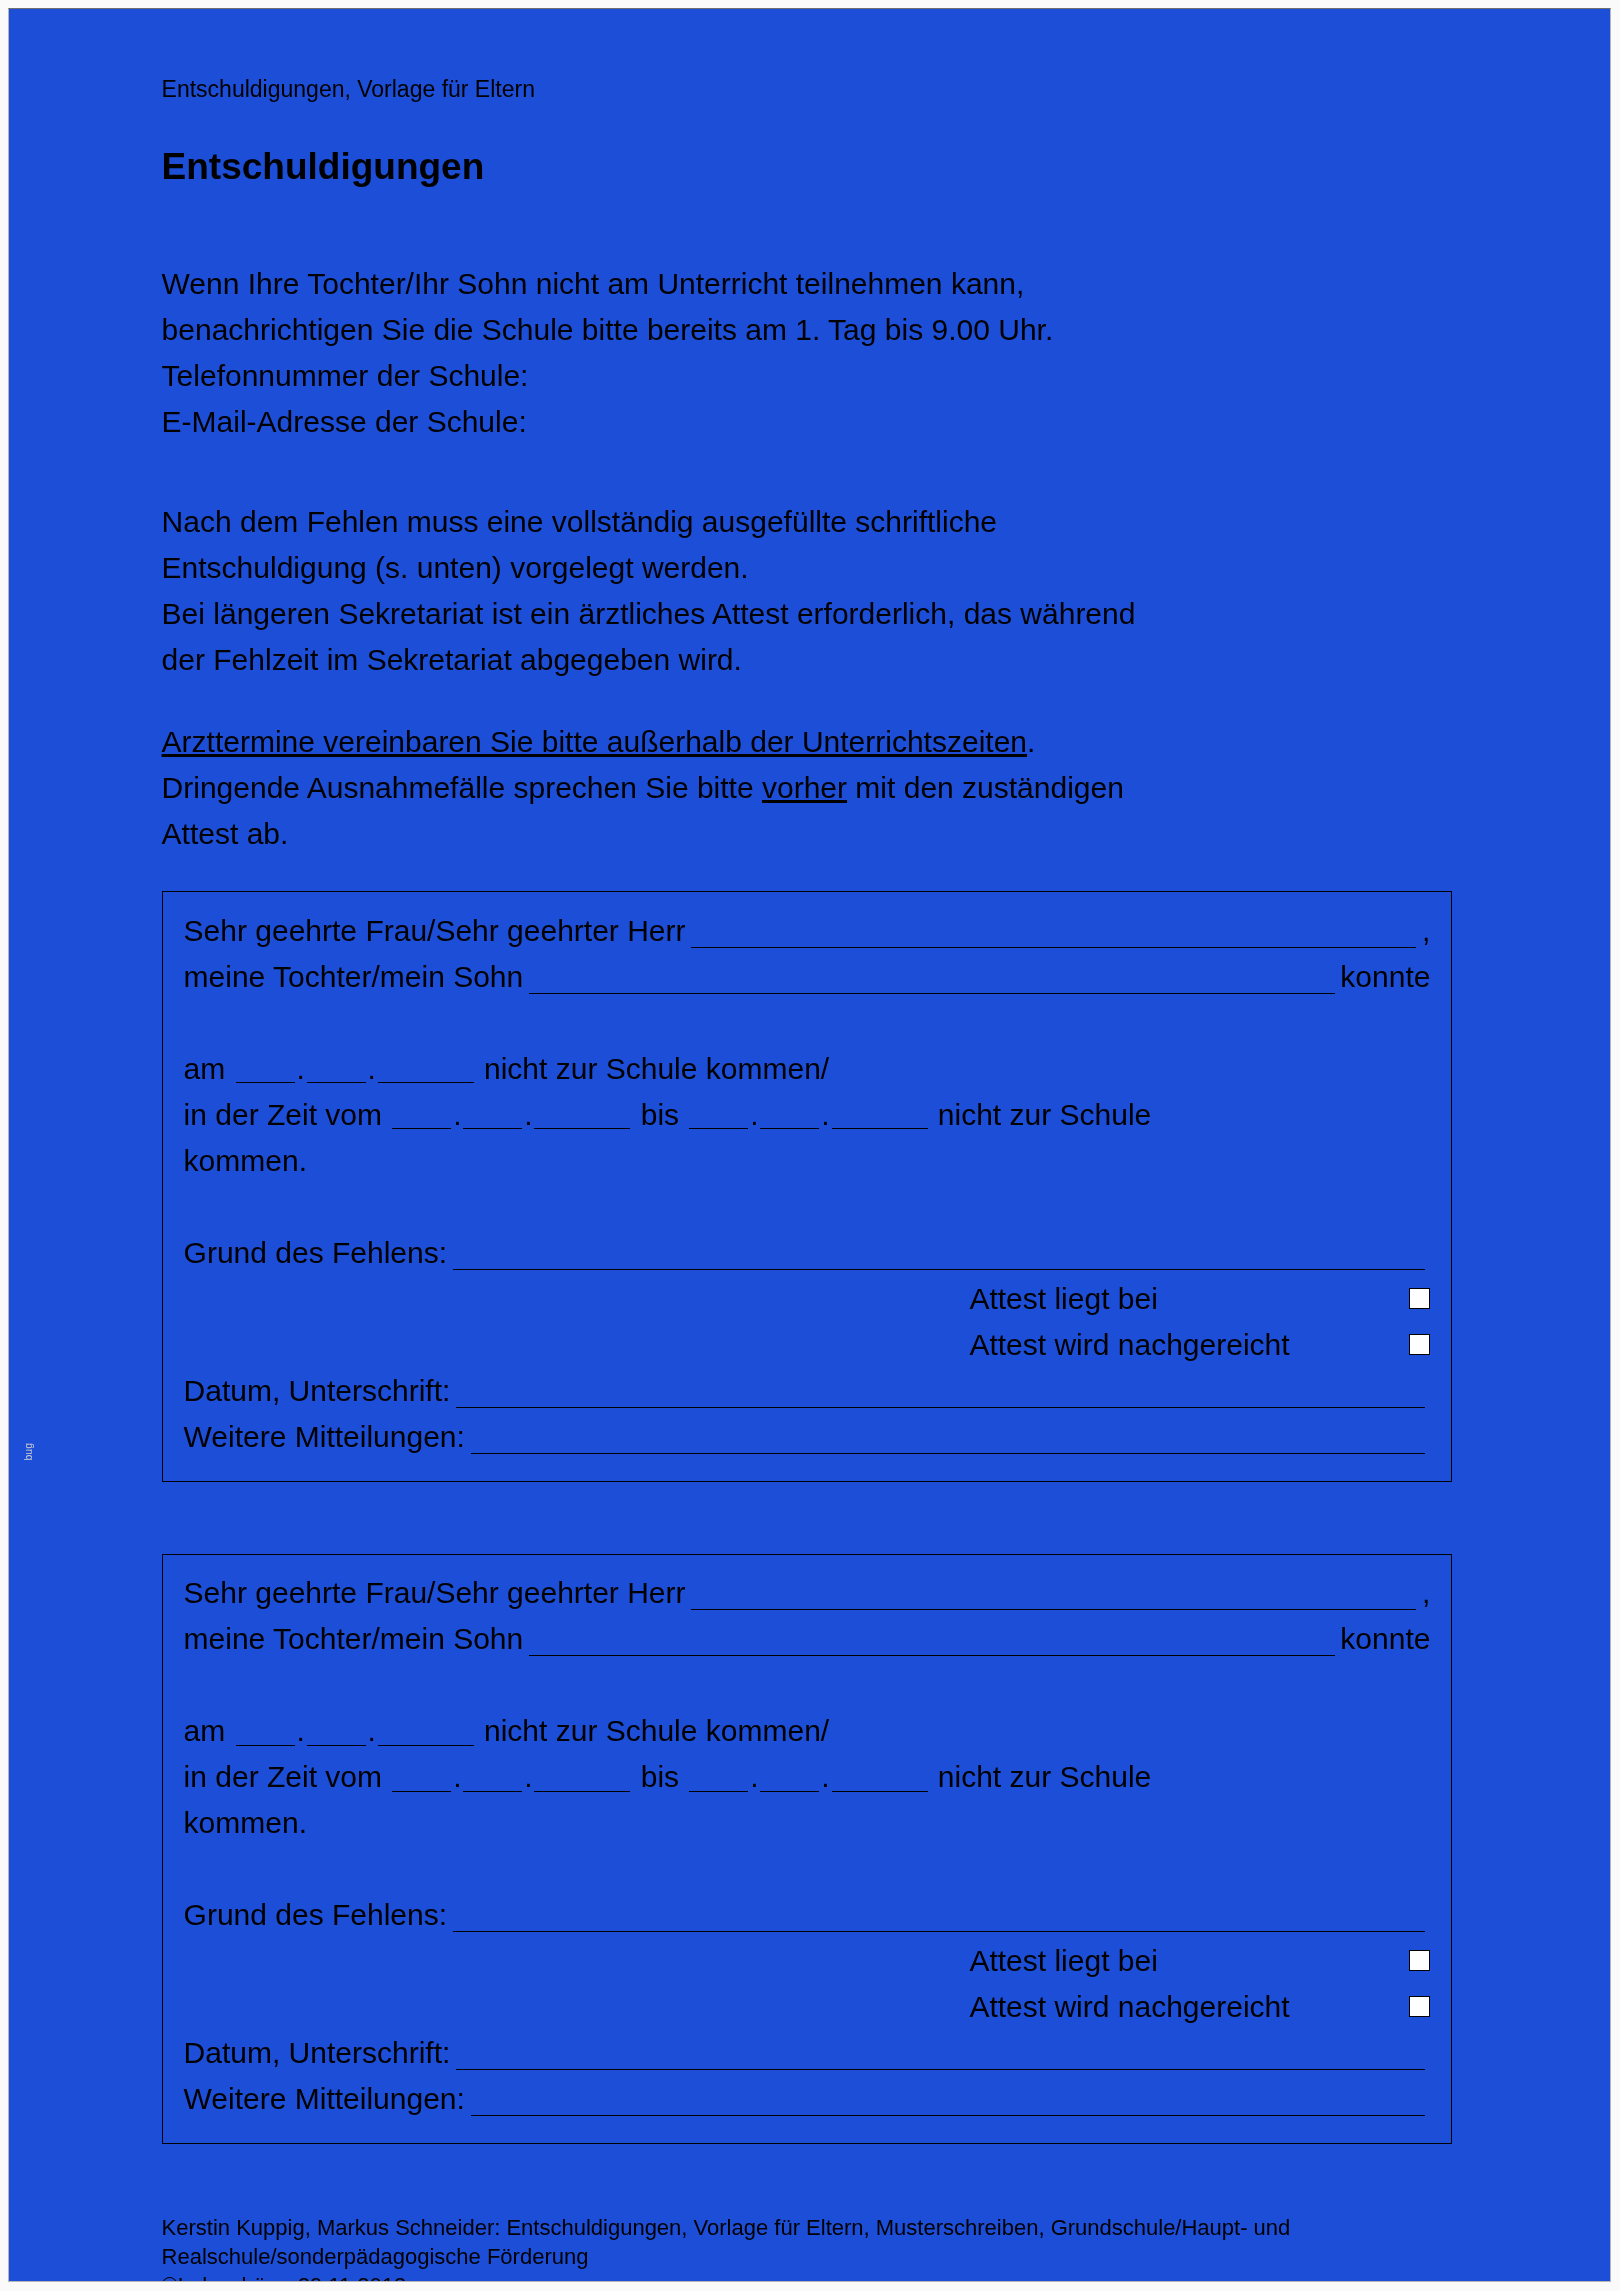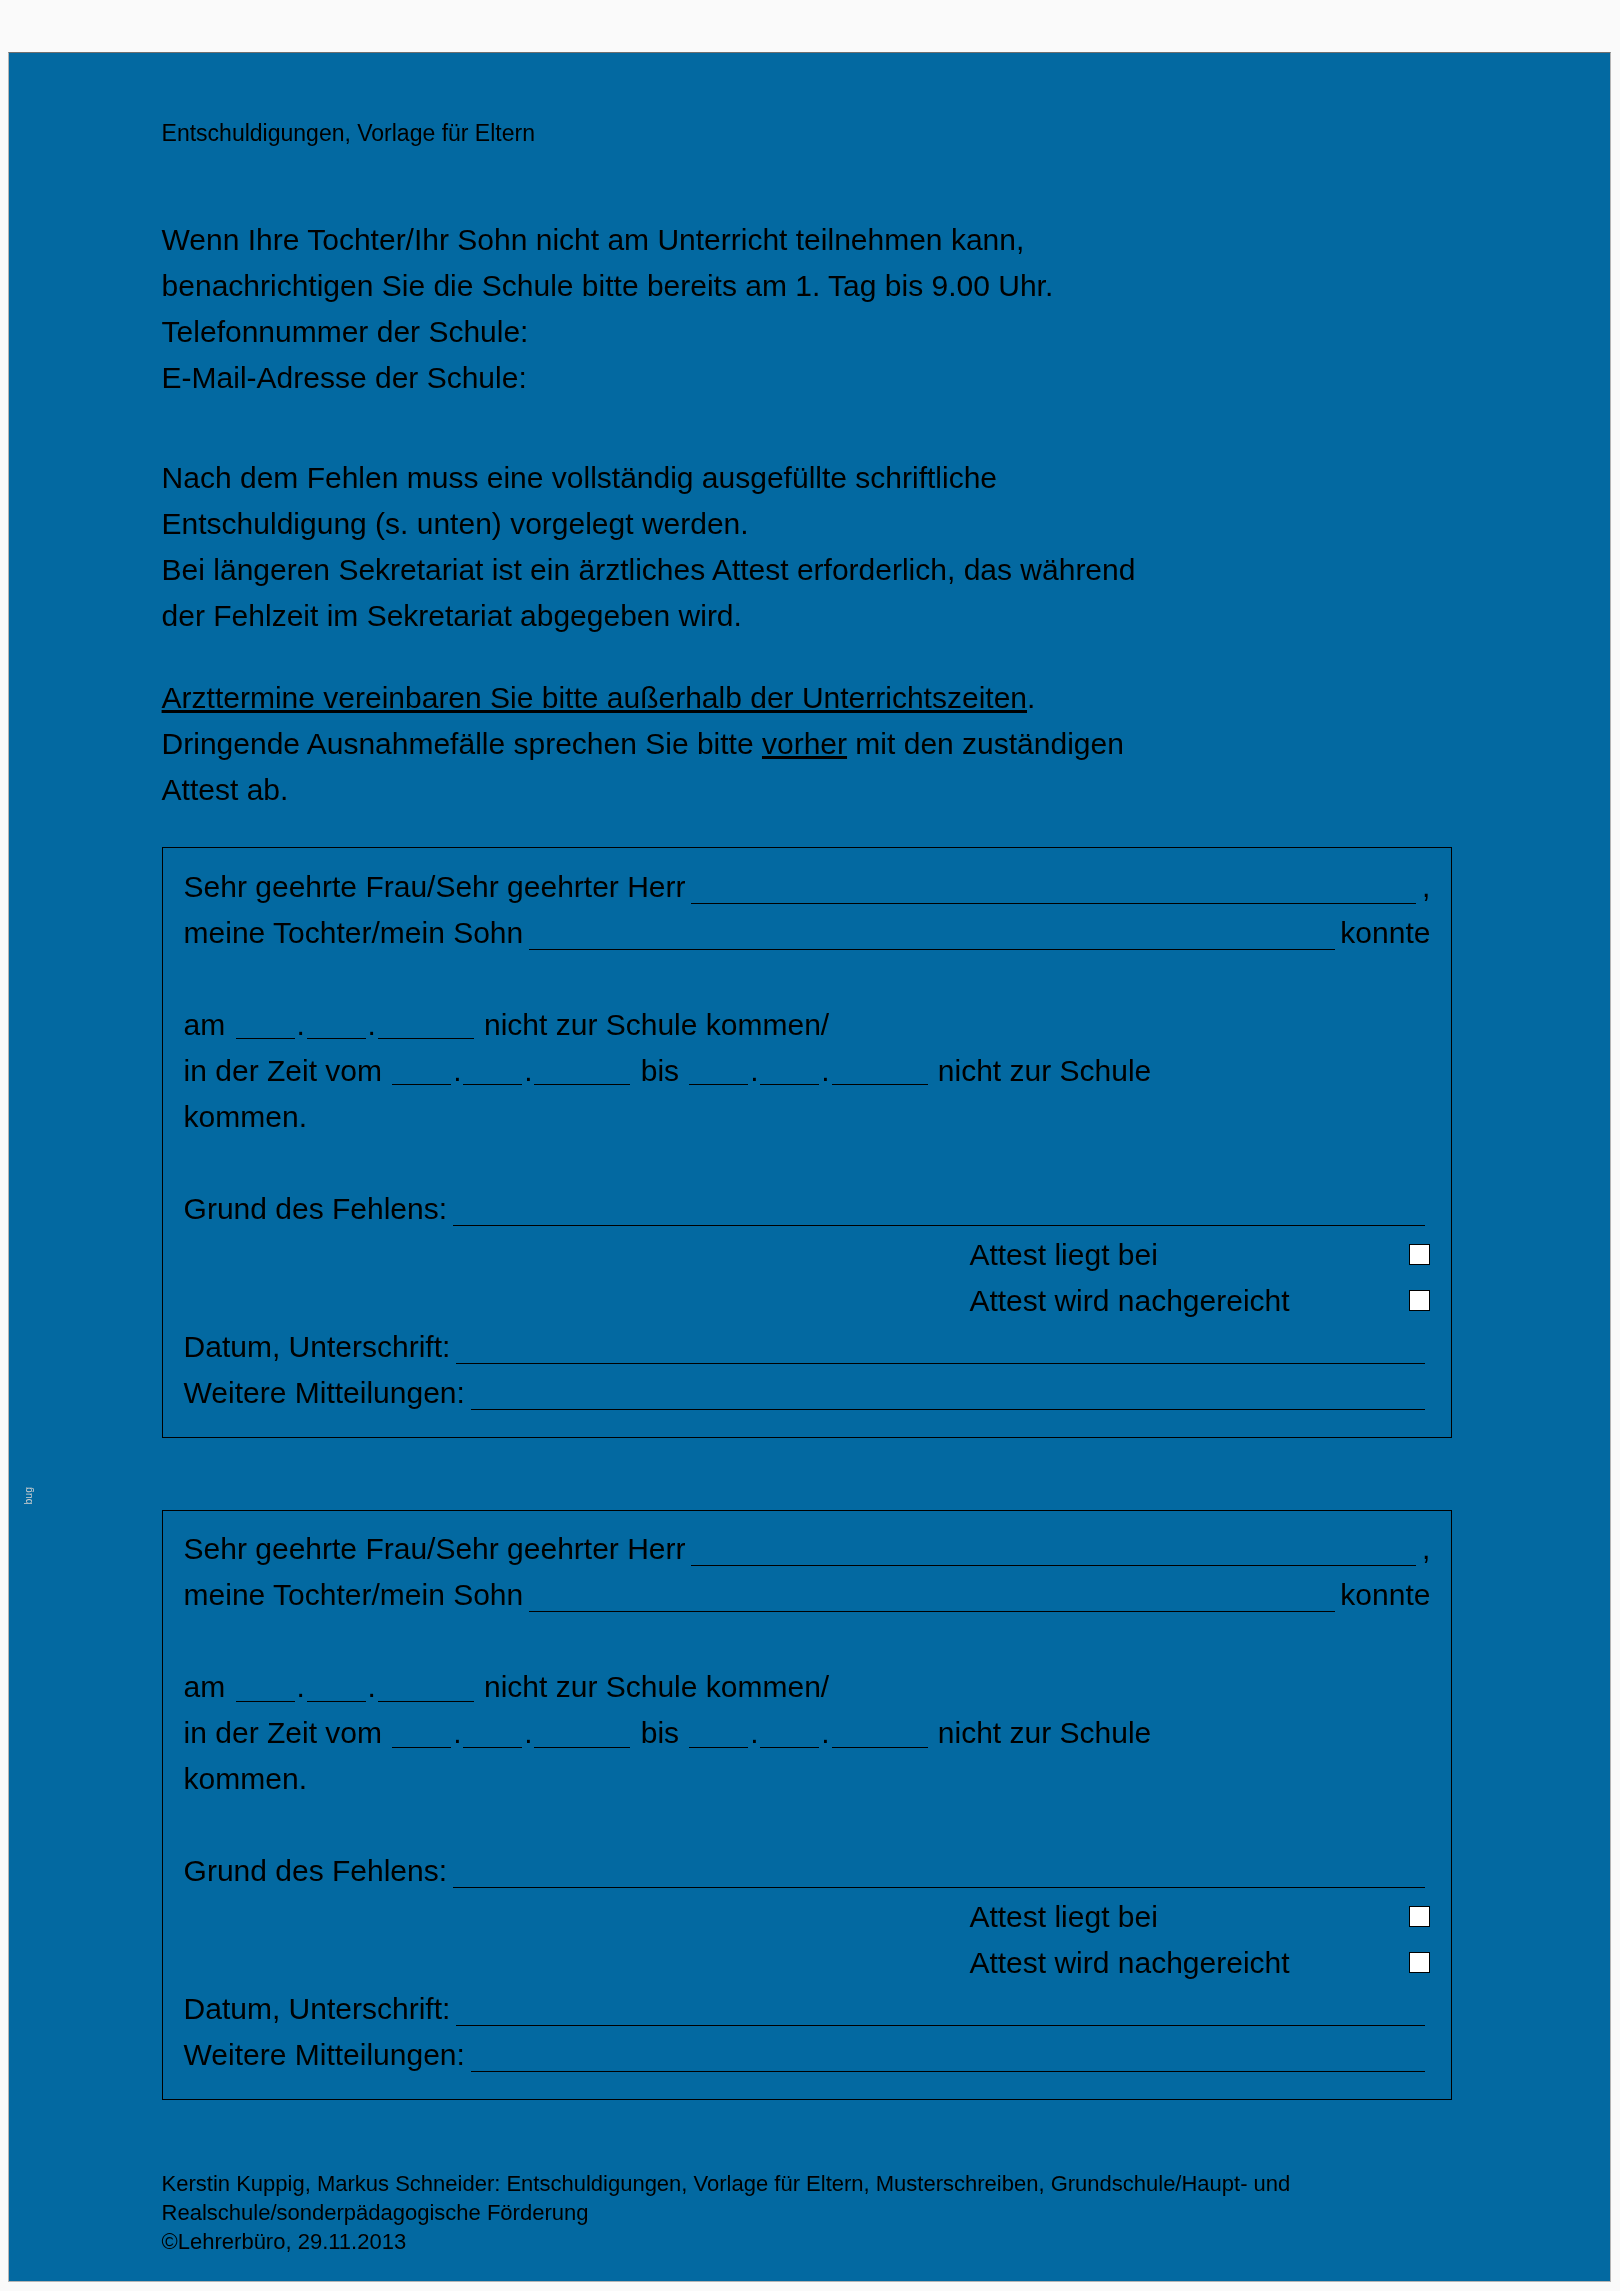--- a/index.html
+++ b/index.html
@@ -7,25 +7,24 @@
   body {
     width: 1620px; height: 2291px;
     background: #fafafa;
     font-family: "Liberation Sans", "DejaVu Sans", sans-serif;
     color: #000;
     position: relative;
   }
   .sheet {
     position: absolute;
     top: 7.6px; left: 7.6px; right: 8.6px; bottom: 8.6px;
-    background: #0369a1;
+    background: #1d4ed8;
     border: 1px solid #b5b5b5;
     border-top: 1.9px solid #6f6f6f;
     overflow: hidden;
-    margin-top: 44px;
   }
   .content {
     padding: 61px 158px 0 153px;
     font-size: 30px;
     line-height: 46px;
   }
   .doc-header {
     font-size: 23px;
     line-height: 29px;
     margin-top: 5.7px;
@@ -94,20 +93,21 @@
   }
 </style>
 </head>
 <body>
 
 <div class="sheet">
   <div class="content">
 
     <div class="doc-header">Entschuldigungen, Vorlage für Eltern</div>
 
+    <h1 class="title">Entschuldigungen</h1>
 
     <div class="para intro">
       <div class="line">Wenn Ihre Tochter/Ihr Sohn nicht am Unterricht teilnehmen kann,</div>
       <div class="line">benachrichtigen Sie die Schule bitte bereits am 1. Tag bis 9.00 Uhr.</div>
       <div class="line">Telefonnummer der Schule:</div>
       <div class="line">E-Mail-Adresse der Schule:</div>
     </div>
 
     <div class="para">
       <div class="line">Nach dem Fehlen muss eine vollständig ausgefüllte schriftliche</div>

